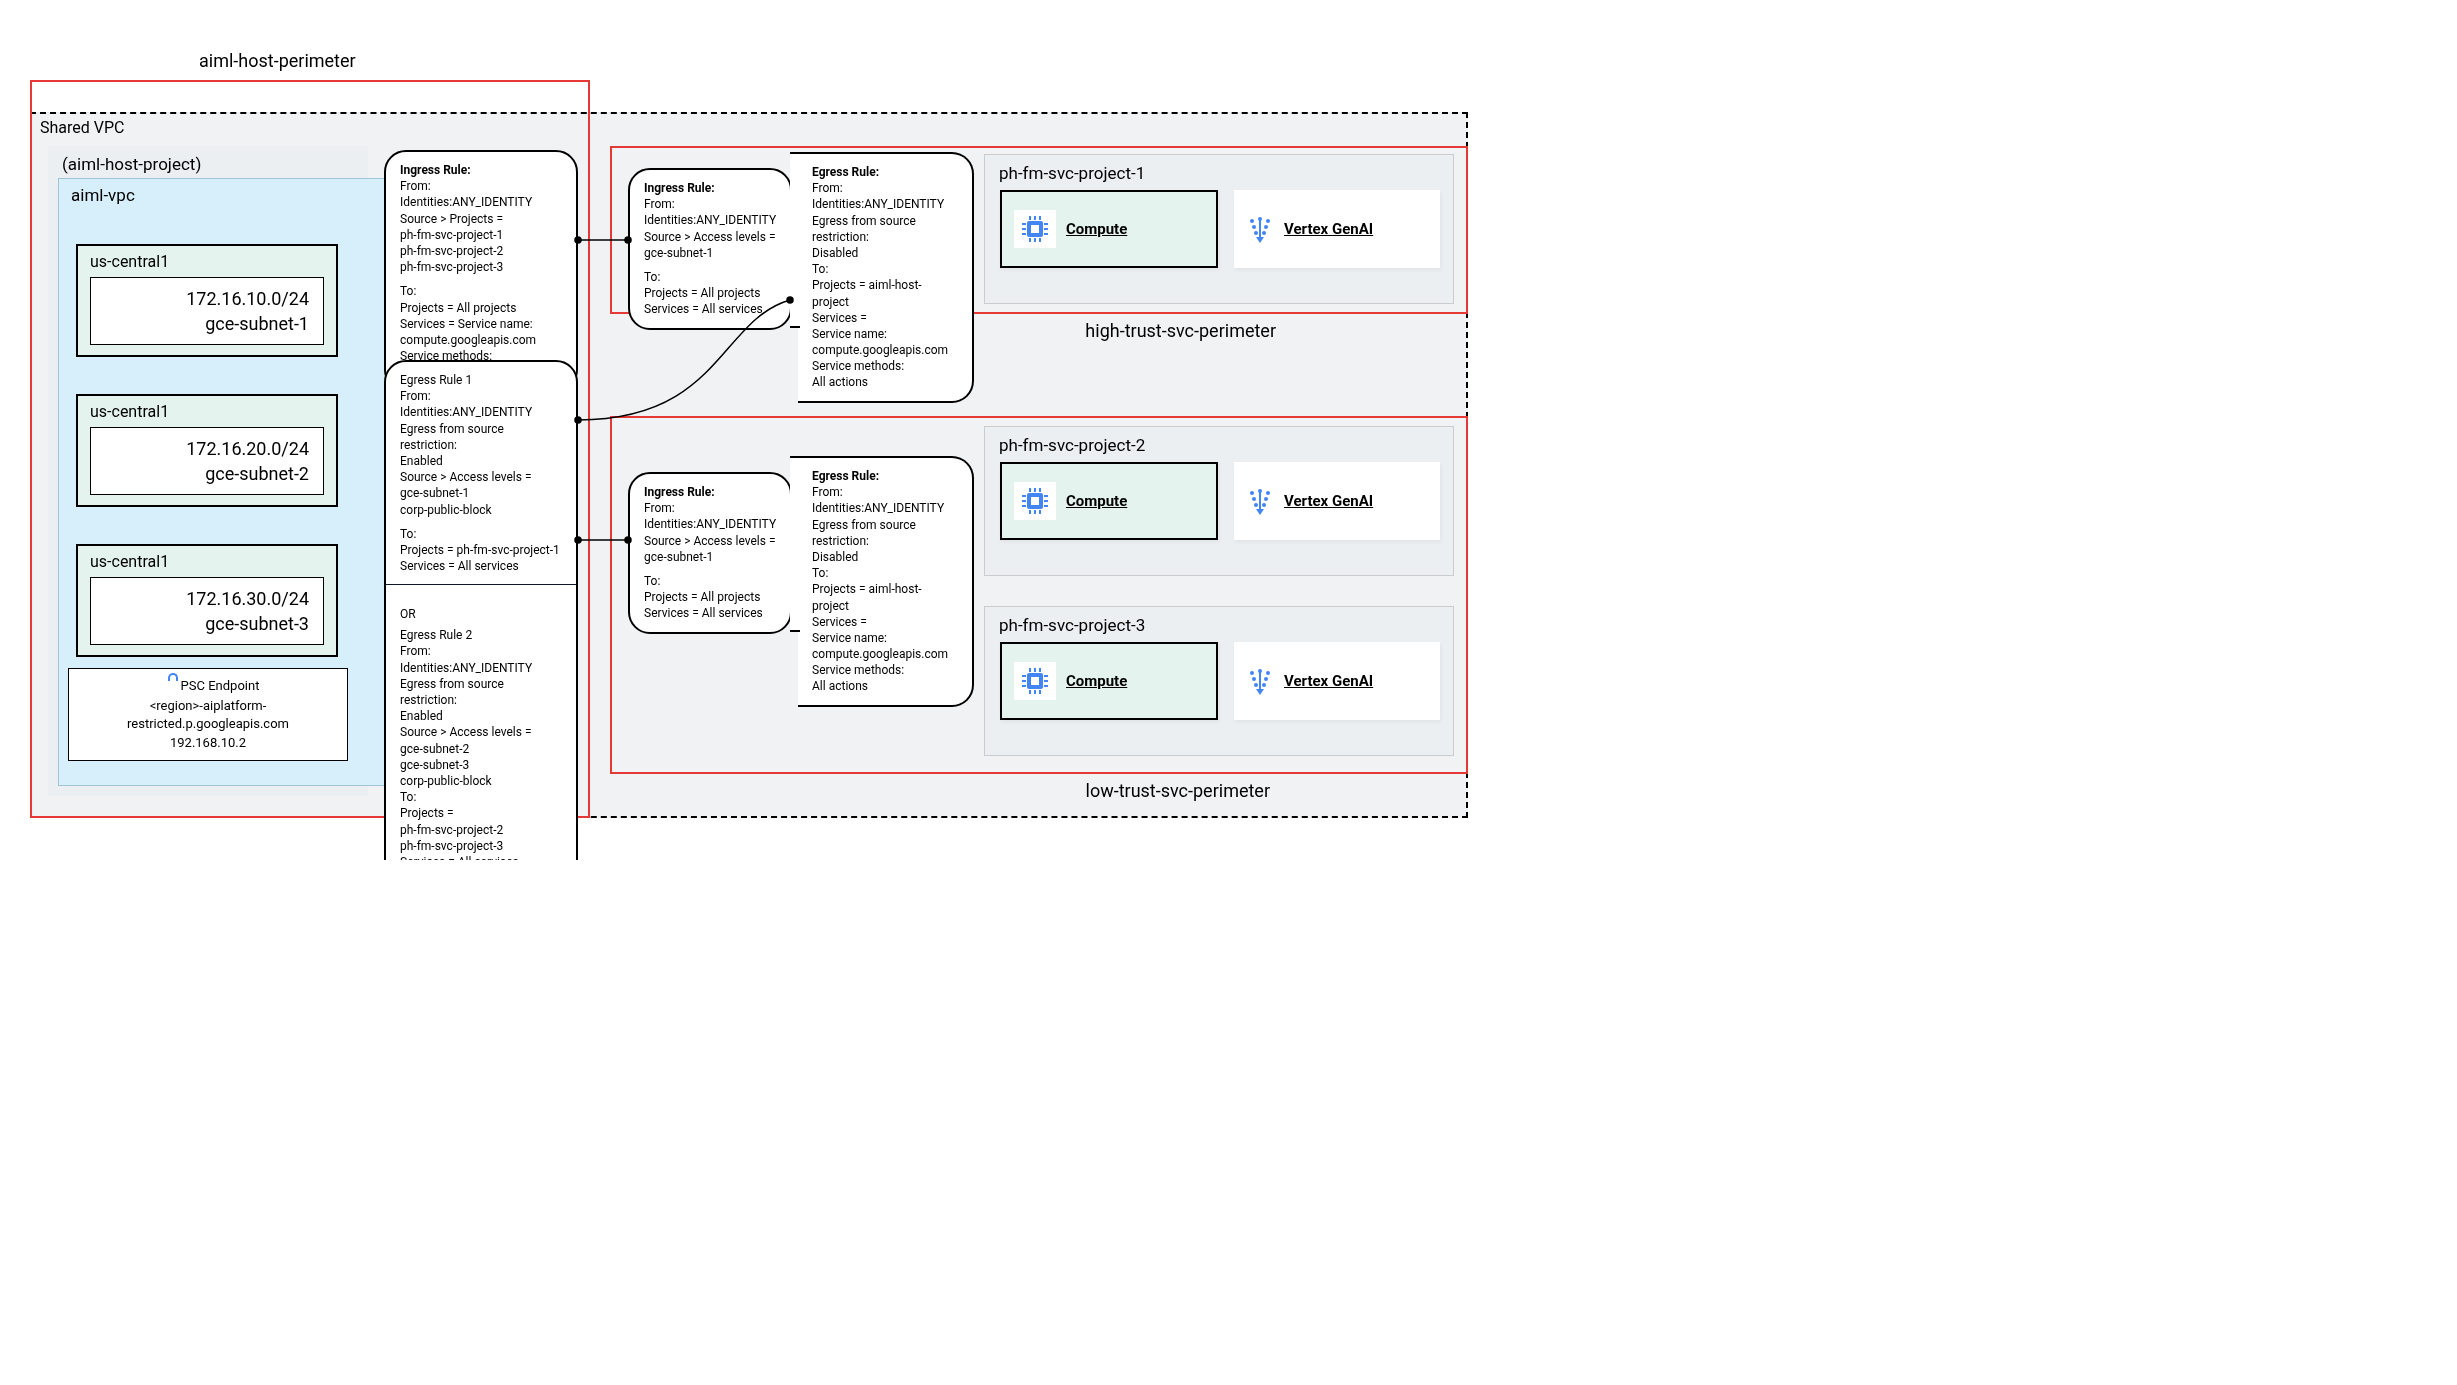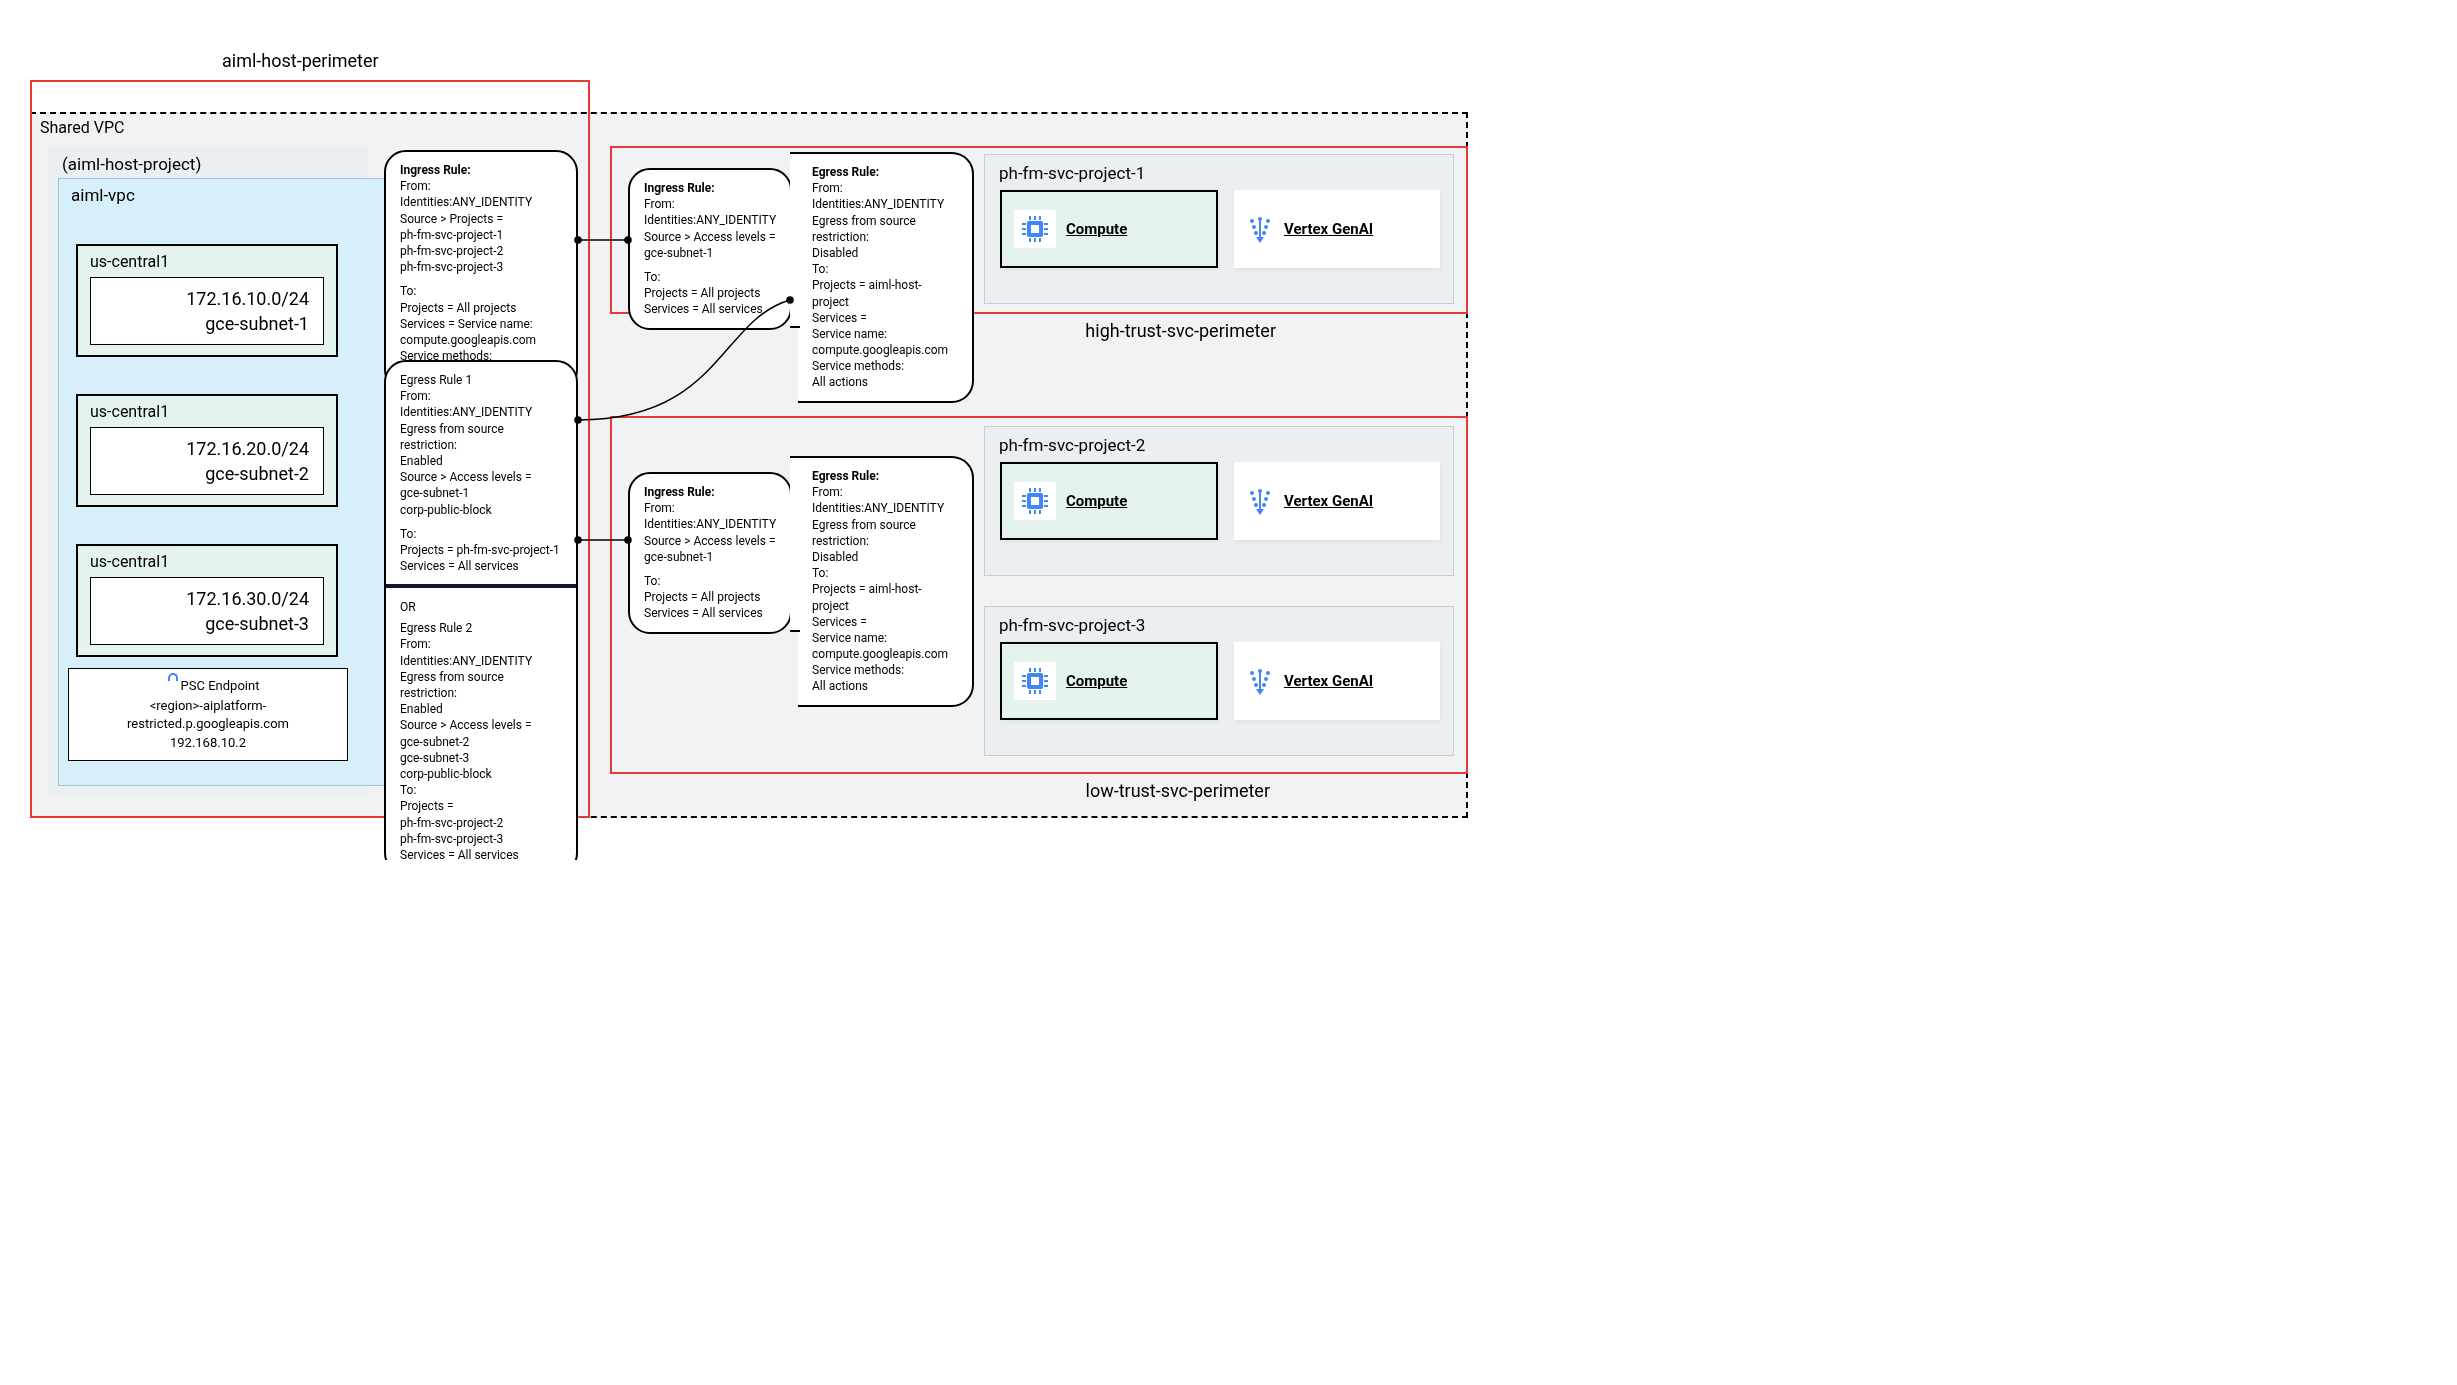--- a/index.html
+++ b/index.html
@@ -124,22 +124,22 @@
     background: #fff;
     border: 2px solid #000;
     border-radius: 22px;
   }
   .rule-group .inner {
     padding: 10px 14px;
     font-size: 12px;
     line-height: 1.35;
   }
   .rule-group .sep {
-    border-top: 4px solid #0f172a;
-    padding: 12px 14px 2px 14px;
+    border-top: 1px solid #0f172a;
+    padding: 22px 14px 2px 14px;
     font-size: 12px;
     font-weight: 400;
   }
   .svc-project-box {
     position: absolute;
     background: #eceff1;
     border: 1px solid #ccc;
   }
   .svc-project-title {
     position: absolute;
@@ -210,21 +210,21 @@
     position: absolute;
     left: 0; top: 0;
     pointer-events: none;
   }
 </style>
 </head>
 <body>
 
 <div class="canvas">
 
-  <div class="perimeter-label" style="left:202px; top:30px;">aiml-host-perimeter</div>
+  <div class="perimeter-label" style="left:179px; top:30px;">aiml-host-perimeter</div>
 
   <div class="shared-vpc-box" style="left:10px; top:92px; width:1438px; height:706px;">
     <div class="shared-vpc-title">Shared VPC</div>
   </div>
 
   <div class="red-perimeter" style="left:10px; top:60px; width:560px; height:738px;"></div>
   <div class="red-perimeter" style="left:590px; top:126px; width:858px; height:168px;"></div>
   <div class="red-perimeter" style="left:590px; top:396px; width:858px; height:358px;"></div>
 
   <div class="perimeter-label" style="right:224px; top:300px;">high-trust-svc-perimeter</div>

